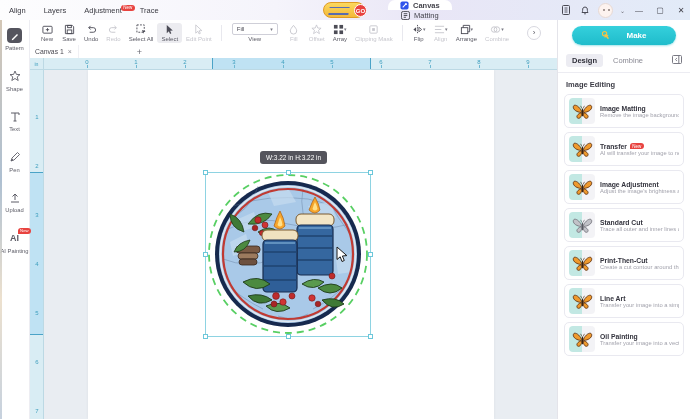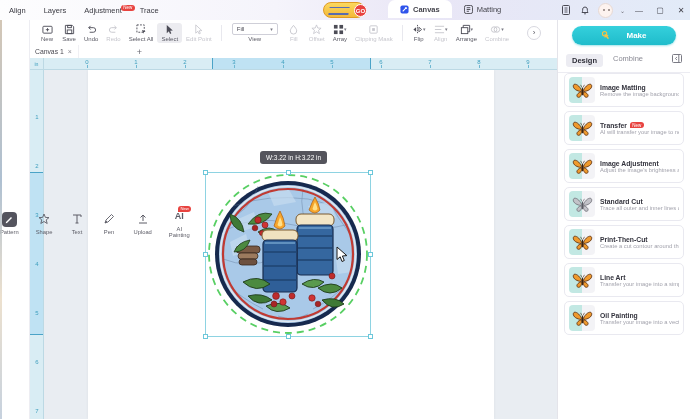--- a/index.html
+++ b/index.html
@@ -13,35 +13,35 @@
     display:flex; align-items:center; font-size:7.5px; color:#3a3a42; }
   .menu-item { padding:0 9px; position:relative; cursor:default; }
   .menu-badge { position:absolute; top:-1px; right:-4px; background:#e8433f; color:#fff;
     font-size:4.5px; padding:0.5px 2.5px; border-radius:3px; line-height:5px; }
   .logo { position:absolute; left:323px; top:2px; width:42px; height:16px;
     background:linear-gradient(180deg,#fbd85e,#f3b93a); border:1px solid #e09a22; border-radius:9px; }
   .logo .squiggle { position:absolute; left:5px; top:4px; width:20px; height:8px;
     border-bottom:2px solid #3356c9; border-top:1px solid #3356c9; transform:skewX(-10deg); opacity:.8; }
   .logo .go { position:absolute; right:-3px; top:1px; width:13px; height:13px; border-radius:50%;
     background:#e8433f; color:#fff; font-size:6px; font-weight:bold; text-align:center; line-height:13px; border:1px solid #fff; }
-  .tabs { position:absolute; left:388px; top:0; height:20px; display:flex; align-items:flex-start; }
+  .tabs { position:absolute; left:388px; top:0; height:20px; display:flex; align-items:center;flex-direction:column; }
   .tab { height:18px; display:flex; align-items:center; gap:4px; padding:0 12px;
     font-size:7.5px; color:#44444c; border-radius:7px 7px 0 0; }
   .tab.active { background:#fff; font-weight:bold; }
   .tab svg { width:9px; height:9px; }
   .tbar-icons { position:absolute; right:2px; top:0; height:20px; display:flex; align-items:center; gap:7px; }
   .tbar-icons .ic { width:12px; height:12px; display:flex; align-items:center; justify-content:center; color:#4a4a55; }
   .avatar { width:15px; height:15px; border-radius:50%; background:#fdf3ef; border:1px solid #e7d9d4; position:relative; }
   .avatar:before { content:""; position:absolute; left:4px; top:5px; width:2px; height:2px; border-radius:50%; background:#8a7d78; box-shadow:5px 0 0 #8a7d78; }
   .wchev { font-size:6px; color:#6a6a74; }
   .wctl { font-size:8px; color:#44444c; width:14px; text-align:center; }
 
   
   .sidebar { position:absolute; left:0; top:20px; width:30px; height:399px; background:#fff;
-    border-right:1px solid #ededf2; display:flex; flex-direction:row; align-items:center; padding-top:8px; gap:17px; z-index:5; }
+    border-right:1px solid #ededf2; display:flex; flex-direction:column; align-items:center; padding-top:8px; gap:17px; z-index:5; }
   .side-item { display:flex; flex-direction:column; align-items:center; gap:2px; width:30px; position:relative; }
   .side-item .sic { width:15px; height:15px; display:flex; align-items:center; justify-content:center; color:#5c5c66; }
   .side-item .slabel { font-size:5.8px; color:#5c5c66; text-align:center; line-height:6.5px; }
   .side-item.active .sic { background:#54545e; border-radius:4px; color:#fff; }
   .side-badge { position:absolute; top:-3px; right:-1px; background:#e8433f; color:#fff; font-size:4.2px;
     padding:0.5px 2px; border-radius:3px 3px 3px 0; line-height:5px; }
 
   
   .toolbar { position:absolute; left:30px; top:20px; width:527px; height:25px; background:#fff;
     display:flex; align-items:center; padding-left:6px; }
@@ -95,21 +95,21 @@
     border-radius:3px; color:#fff; font-size:6.5px; display:flex; align-items:center; white-space:nowrap; }
   .cursor { position:absolute; left:292px; top:176px; }
 
   
   .rpanel { position:absolute; left:557px; top:20px; width:133px; height:399px; background:#fff;
     border-left:1px solid #e4e4ea; display:flex; flex-direction:column; }
   .make-wrap { padding:6px 14px 7px; }
   .make-btn { height:19px; border-radius:10px; background:linear-gradient(180deg,#35d0dc,#1fbccb);
     color:#fff; font-size:8px; font-weight:bold; display:flex; align-items:center; justify-content:center; gap:16px;
     box-shadow:0 1px 2px rgba(31,188,203,.4); }
-  .rtabs { display:flex; align-items:flex-start; padding:2px 8px 5px; gap:10px; font-size:7.5px; color:#8a8a94;
+  .rtabs { display:flex; align-items:center; padding:2px 8px 5px; gap:10px; font-size:7.5px; color:#8a8a94;
     border-bottom:1px solid #ececf2; }
   .rtab.active { background:#ececf2; color:#2e2e38; font-weight:bold; padding:2px 6px; border-radius:3px; }
   .rcollapse { margin-left:auto; color:#7a7a84; }
   .section-title { font-size:7.5px; font-weight:bold; color:#3c3c46; padding:7px 8px 5px; }
   .cards { display:flex; flex-direction:column; gap:4px; padding:0 6px; overflow:hidden; }
   .card { border:1px solid #e9e9f0; border-radius:5px; padding:3px 4px; display:flex; align-items:center; gap:5px; background:#fff; }
   .thumb { width:26px; height:26px; border-radius:4px; flex:0 0 26px;
     background:linear-gradient(90deg,#c2e8e3 0 50%,#f3f3f6 50% 100%);
     display:flex; align-items:center; justify-content:center; }
   .thumb svg { width:21px; height:21px; }
@@ -537,20 +537,21 @@
       <span class="rtab active">Design</span>
       <span class="rtab">Combine</span>
       <span class="rcollapse">
         <svg width="10" height="9" viewBox="0 0 10 9">
             <rect x="0.5" y="0.5" width="9" height="8" rx="1" fill="none" stroke="#7a7a84"></rect>
             <path d="M6.8 0.5 V8.5" stroke="#7a7a84"></path>
             <path d="M5 3 L3.4 4.5 L5 6" fill="none" stroke="#7a7a84" stroke-width="0.9"></path>
           </svg>
       </span>
     </div>
+    <div class="section-title">Image Editing</div>
     <div class="cards">
 
       <div class="card">
         <div class="thumb bf-color">
           <svg viewBox="0 0 24 24">
               <path class="wing" d="M11 12 C8 5 2 3 1.5 6.5 C1 10 6 13 10.5 13 Z"></path>
               <path class="wing" d="M13 12 C16 5 22 3 22.5 6.5 C23 10 18 13 13.5 13 Z"></path>
               <path class="wing" d="M11 13.5 C7 14 4 18 6.5 19.5 C9 21 11 17 11.3 14.5 Z"></path>
               <path class="wing" d="M13 13.5 C17 14 20 18 17.5 19.5 C15 21 13 17 12.7 14.5 Z"></path>
               <ellipse class="body" cx="12" cy="13" rx="1" ry="4.5"></ellipse>

